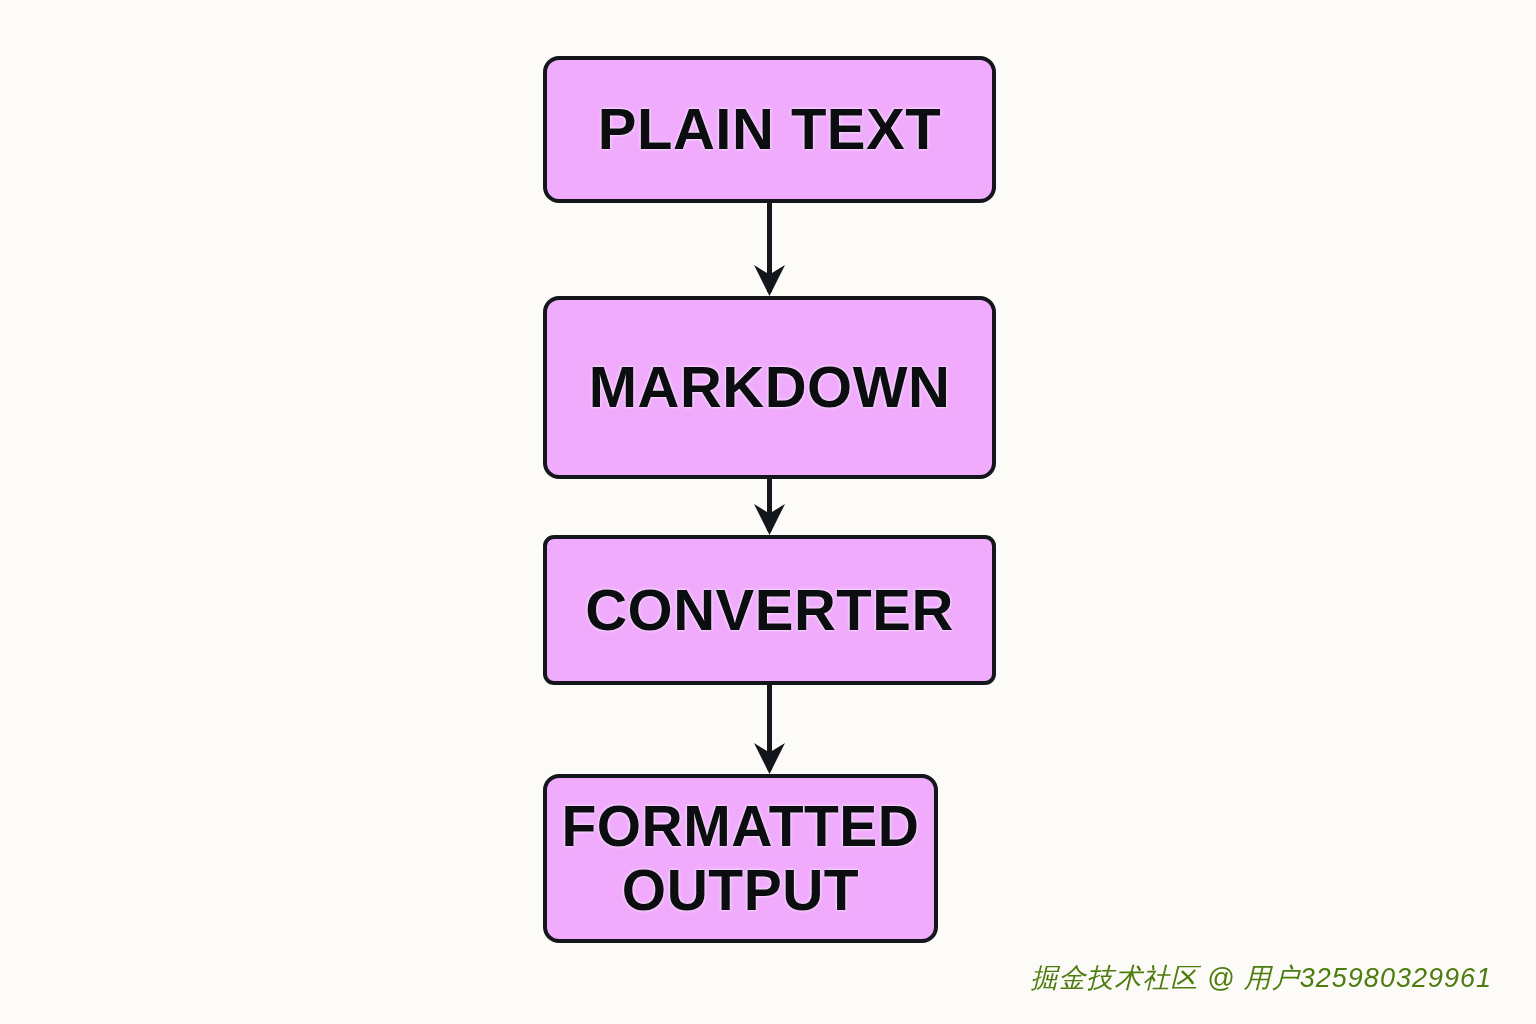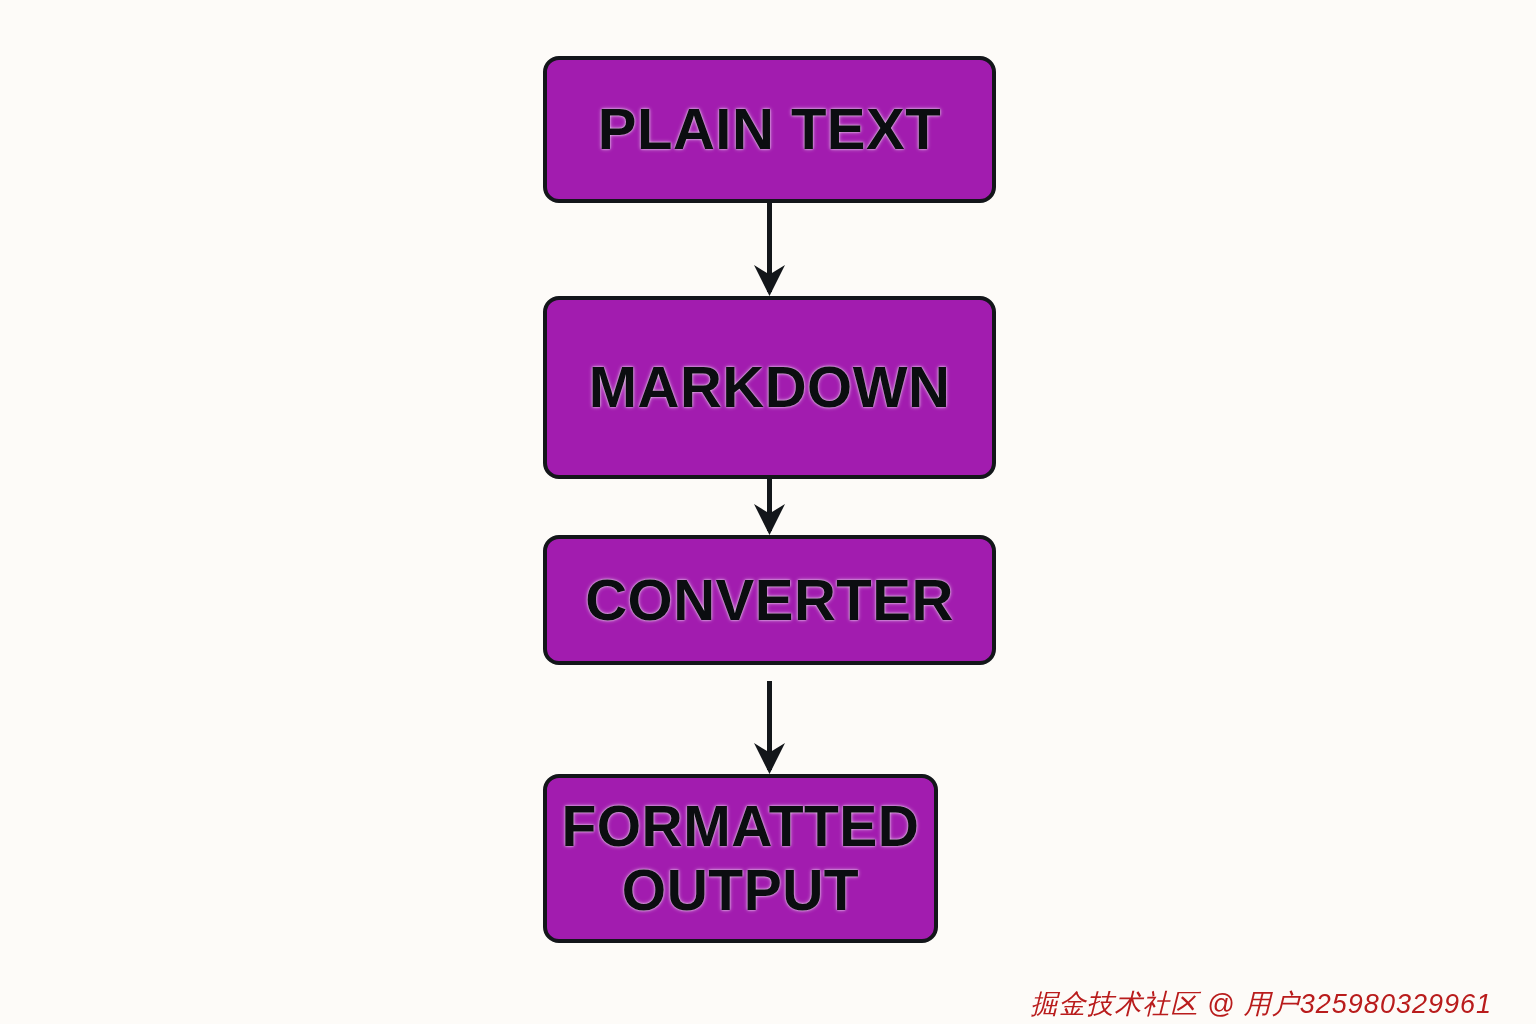--- a/index.html
+++ b/index.html
@@ -20,21 +20,21 @@
     position: absolute;
     left: 0;
     top: 0;
     width: 1536px;
     height: 1024px;
   }
 
   .flow-node {
     position: absolute;
     box-sizing: border-box;
-    background: #a21caf;
+    background: #f0abfc;
     border: 4px solid #13161a;
     border-radius: 16px;
     display: flex;
     align-items: center;
     justify-content: center;
     text-align: center;
   }
 
   .flow-node-label {
     font-family: "Liberation Sans", sans-serif;
@@ -45,42 +45,42 @@
     color: #0b0d10;
     text-shadow:
       0 0 2px rgba(255,255,255,0.85),
       0 0 4px rgba(255,255,255,0.55);
     white-space: pre-line;
     padding: 0 14px;
   }
 
   #node-plain-text   { left: 543px; top: 56px;  width: 453px; height: 147px; }
   #node-markdown     { left: 543px; top: 296px; width: 453px; height: 183px; align-items: center; }
-  #node-converter    { left: 543px; top: 535px; width: 453px; height: 130px; }
+  #node-converter    { left: 543px; top: 535px; width: 453px; height: 150px; border-radius: 11px; }
   #node-output       { left: 543px; top: 774px; width: 395px; height: 169px; }
   #node-output .flow-node-label { font-size: 57px; line-height: 1.12; }
 
   .flow-arrow {
     position: absolute;
     left: 0;
     top: 0;
     width: 1536px;
     height: 1024px;
     pointer-events: none;
   }
 
   #watermark {
     position: absolute;
     right: 44px;
-    bottom: 2px;
+    bottom: 28px;
     font-family: "Liberation Sans", sans-serif;
     font-size: 27px;
     font-style: italic;
     font-weight: 400;
-    color: #b91c1c;
+    color: #4d7c0f;
     letter-spacing: 1px;
     white-space: nowrap;
     user-select: none;
   }
 </style>
 </head>
 <body>
 
 <div id="diagram-canvas">
 

